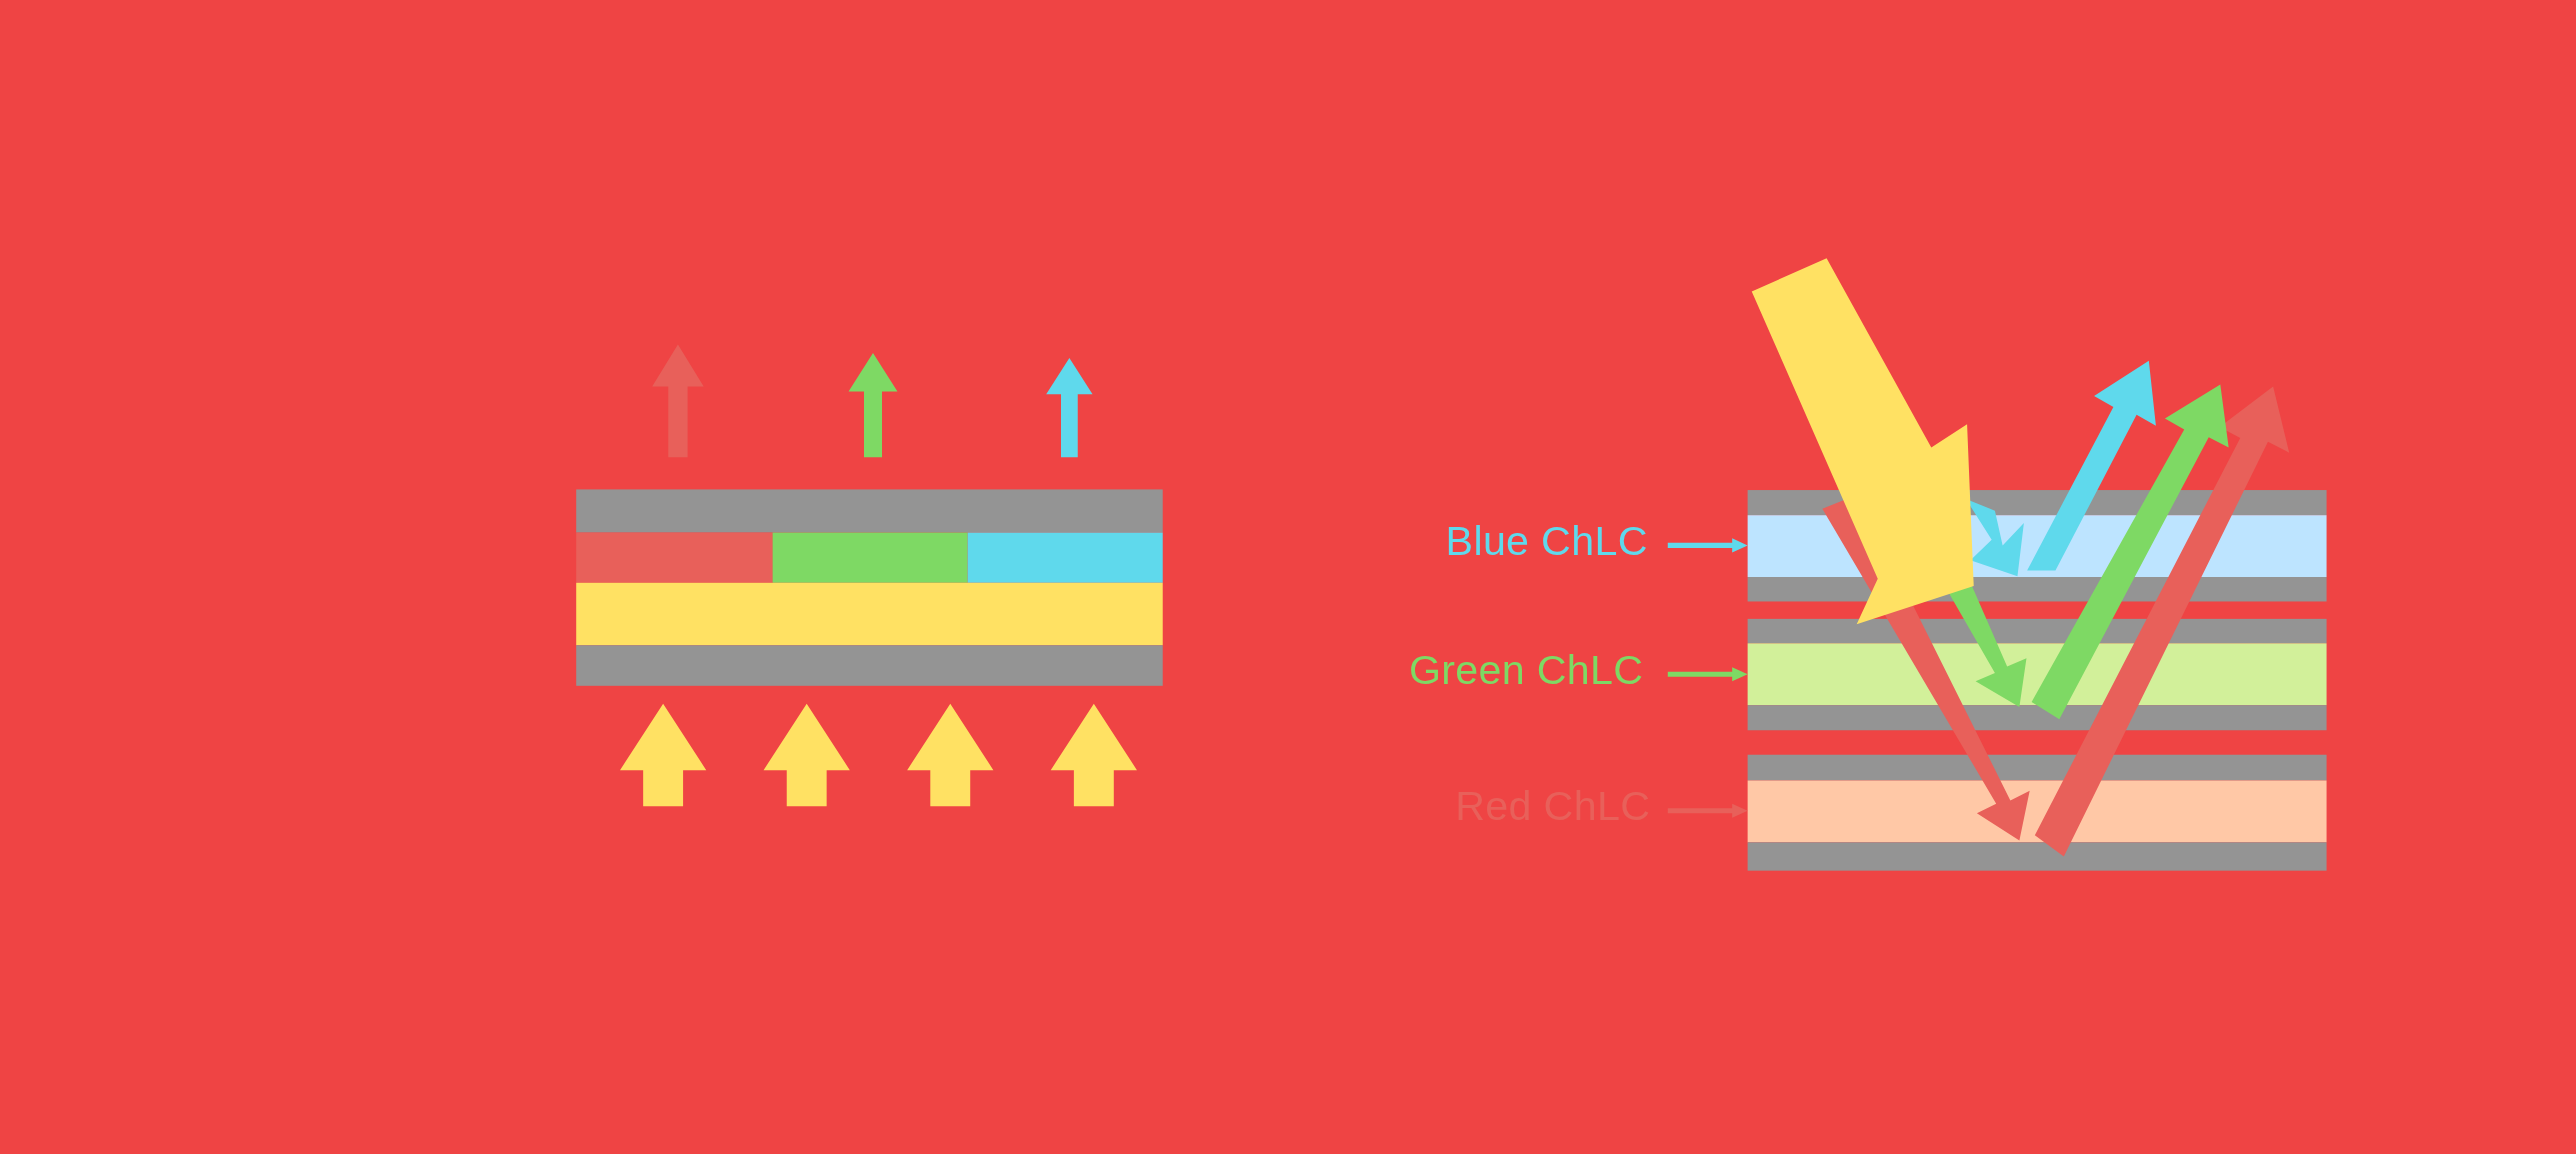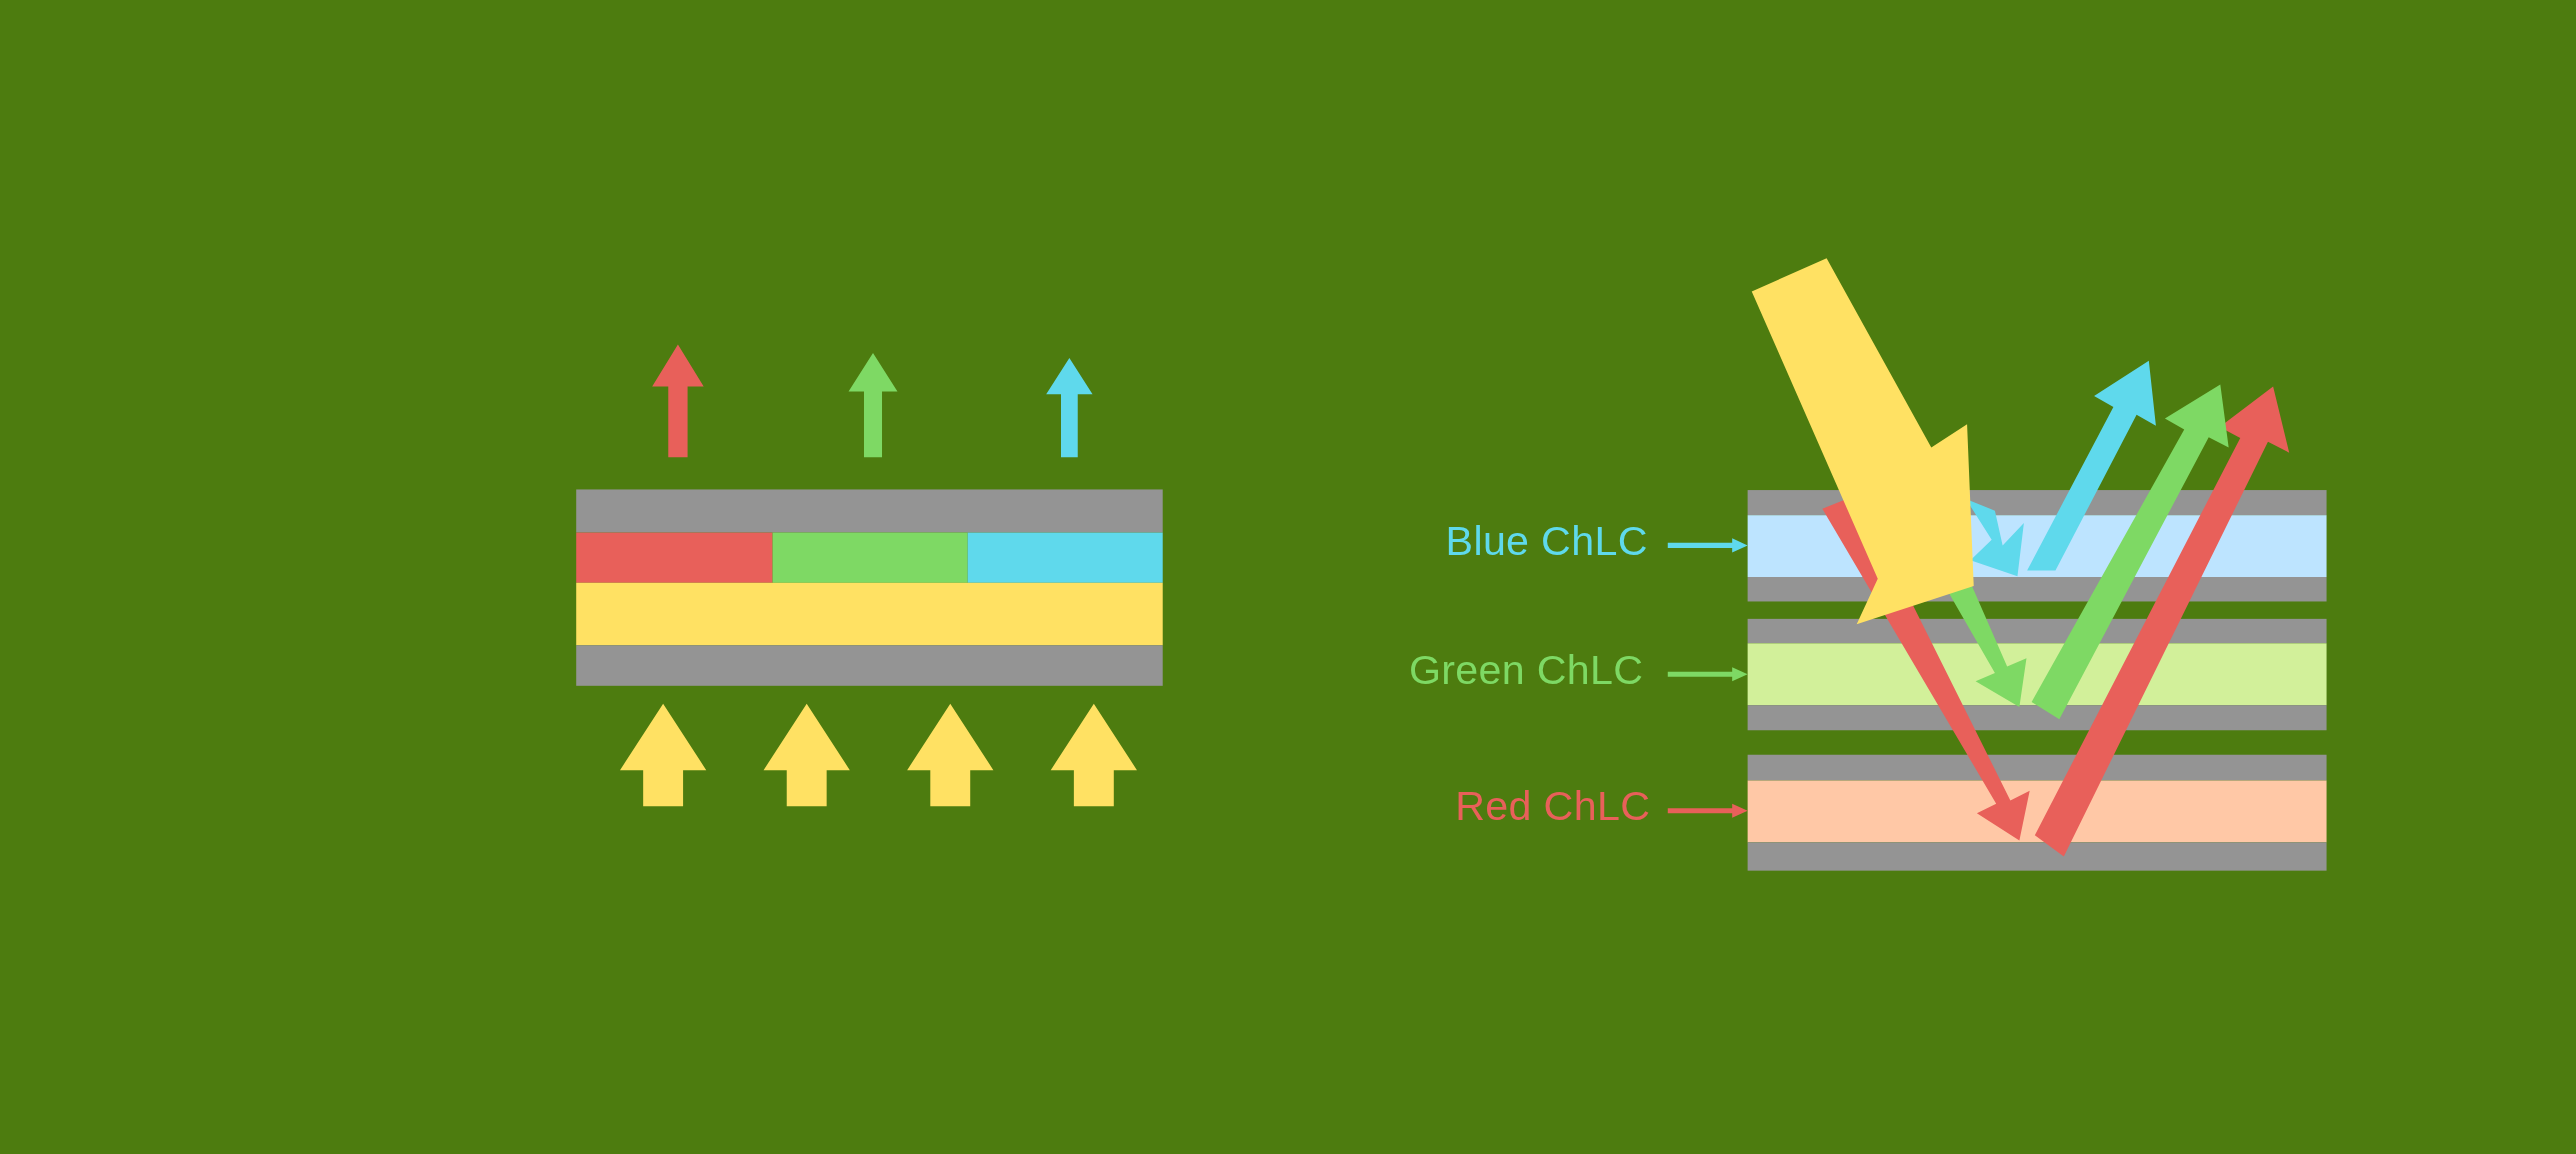--- a/index.html
+++ b/index.html
@@ -1,17 +1,17 @@
 <!DOCTYPE html>
 <html style="font-size:10.3px"><head>
 <meta charset="utf-8">
 <style>
   html,body{margin:0;padding:0;background:#ffffff;}
   body{width:2576px;height:1154px;overflow:hidden;font-family:"Liberation Sans",sans-serif;}
-  #stage{position:relative;width:2576px;height:1154px;background:#4d7c0f;text-decoration:underline;}
+  #stage{position:relative;width:2576px;height:1154px;background:#ef4444;text-decoration:underline;}
   svg{display:block;}
   .lbl{font-family:"Liberation Sans",sans-serif;font-size:64px;letter-spacing:0.5px;}
 </style>
 </head>
 <body>
 
 <div id="stage">
 
   <svg style="position:absolute;left:0;top:0;" width="1352" height="1154" viewBox="0 0 2100 1792">
 

